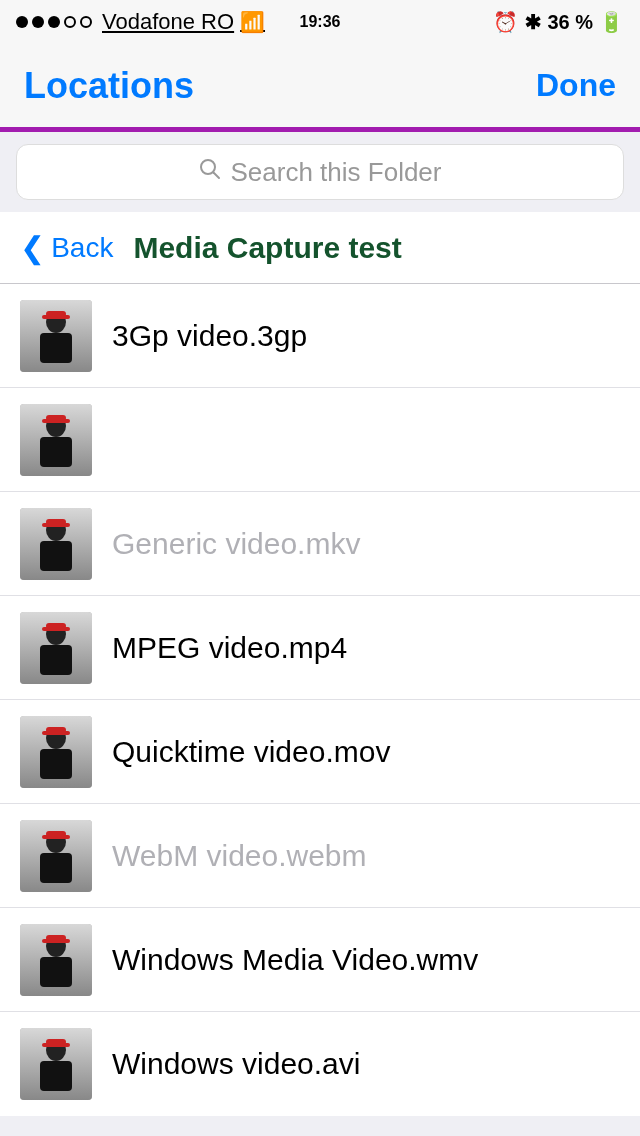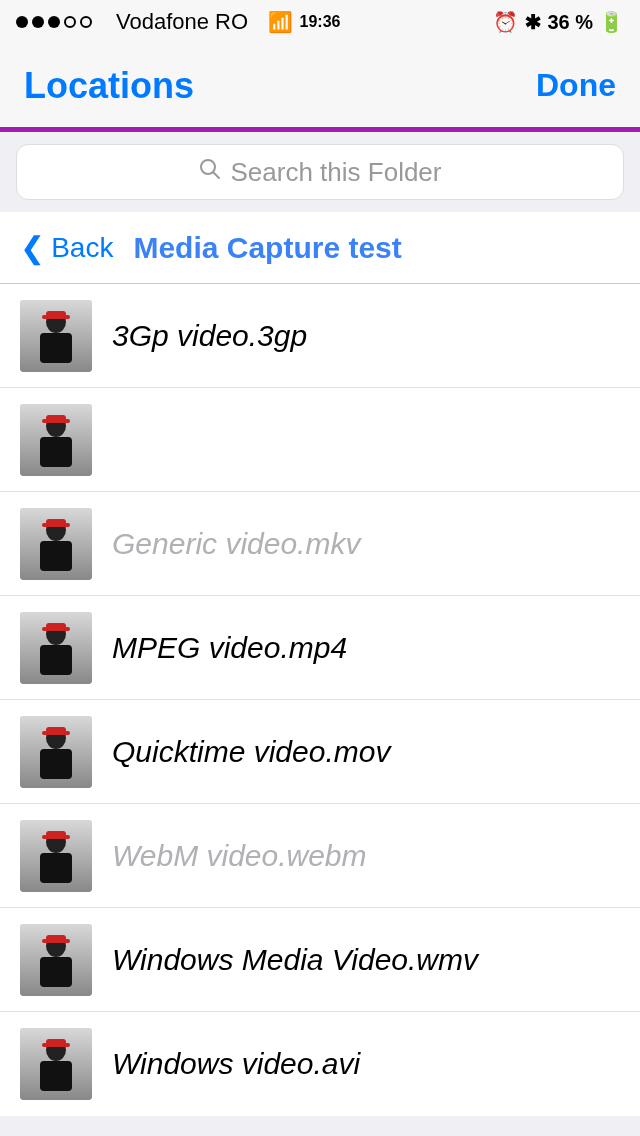--- a/index.html
+++ b/index.html
@@ -22,21 +22,22 @@
       align-items: center;
       justify-content: space-between;
       padding: 0 16px;
       font-size: 24px;
       font-weight: 600;
     }
 
     .status-left {
       display: flex;
       align-items: center;
-      gap: 20px;
+      gap: 6px;
+      text-decoration: underline;
     }
 
     .signal-dots {
       display: flex;
       gap: 4px;
       align-items: center;
     }
 
     .dot {
       width: 12px;
@@ -161,21 +162,21 @@
 
     .back-chevron {
       font-size: 30px;
       color: #007aff;
       font-weight: 300;
     }
 
     .sub-nav-title {
       font-size: 30px;
       font-weight: 700;
-      color: #3b82f6;
+      color: #14532d;
       margin-left: 20px;
     }
 
     
     .file-list {
       background: #fff;
       margin-top: 0;
     }
 
     .file-item {
@@ -200,21 +201,20 @@
       flex-shrink: 0;
       overflow: hidden;
       position: relative;
     }
 
     .file-name {
       font-size: 30px;
       color: #000;
       margin-left: 20px;
       flex: 1;
-      font-style: italic;
     }
 
     .file-name.disabled {
       color: #b0b0b5;
     }
   </style>
 </head>
 <body>
 
 <div class="status-bar">

